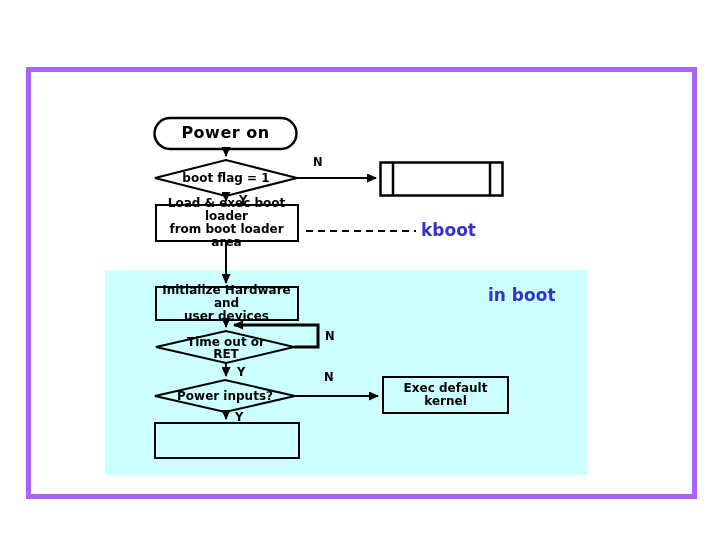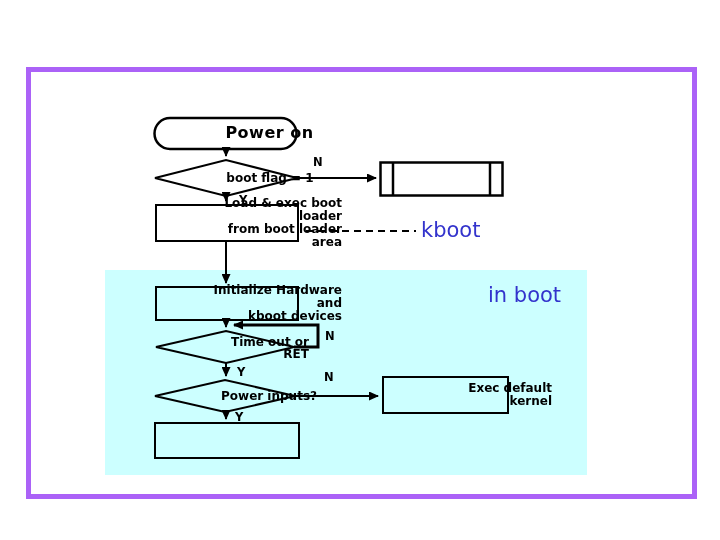--- a/index.html
+++ b/index.html
@@ -12,27 +12,27 @@
     position:absolute;left:26px;top:67px;width:671px;height:432px;
     border:5px solid var(--border,#ab62f7);box-sizing:border-box;background:transparent;
   }
   .kboot-region{
     position:absolute;left:105px;top:270px;width:482px;height:205px;
     background:var(--region,#ccffff);
   }
   svg.wires{position:absolute;left:0;top:0;width:720px;height:540px;}
   .node-label{
     position:absolute;display:flex;align-items:center;justify-content:center;
-    text-align:right;font-weight:bold;white-space:pre-line;line-height:13px;padding-left:44px;
+    text-align:center;font-weight:bold;white-space:pre-line;line-height:13px;
   }
   .small{font-size:12px;}
   .big{font-size:16px;letter-spacing:0.5px;line-height:18px;}
   .mid{font-size:17px;line-height:19px;}
   .tag{position:absolute;font-weight:bold;font-size:11.5px;line-height:12px;}
-  .accent{position:absolute;font-weight:normal;font-size:21px;line-height:19px;color:var(--accent,#3333cc);}
+  .accent{position:absolute;font-weight:bold;font-size:17px;line-height:19px;color:var(--accent,#3333cc);}
 </style>
 </head>
 <body>
 
 <div class="canvas">
 
   <div class="outer-border"></div>
   <div class="kboot-region"></div>
 
   <svg class="wires" viewBox="0 0 720 540">
@@ -66,21 +66,21 @@
     <line x1="226" y1="363" x2="226" y2="376" stroke="#000" stroke-width="2" marker-end="url(#arrow)"></line>
     <line x1="295" y1="396" x2="378" y2="396" stroke="#000" stroke-width="2" marker-end="url(#arrow)"></line>
     <line x1="226" y1="412" x2="226" y2="419" stroke="#000" stroke-width="2" marker-end="url(#arrow)"></line>
   </svg>
 
   <div class="node-label big" style="left:154px;top:117px;width:143px;height:32px;">Power on</div>
   <div class="node-label small" style="left:157px;top:162px;width:138px;height:32px;">boot flag = 1</div>
   <div class="node-label small" style="left:155px;top:205px;width:143px;height:36px;">Load &amp; exec boot loader
 from boot loader area</div>
   <div class="node-label small" style="left:155px;top:287px;width:143px;height:33px;">Initialize Hardware and
-kboot devices</div>
+user devices</div>
   <div class="node-label small" style="left:157px;top:331px;width:138px;height:33px;line-height:12px;">Time out or
 RET</div>
   <div class="node-label small" style="left:157px;top:380px;width:136px;height:32px;">Power inputs?</div>
   <div class="node-label small" style="left:383px;top:377px;width:125px;height:36px;border-radius:12px;">Exec default kernel</div>
 
   <div class="accent" style="left:421px;top:221px;">kboot</div>
   <div class="accent" style="left:488px;top:286px;">in boot</div>
 
   <div class="tag" style="left:313px;top:156px;">N</div>
   <div class="tag" style="left:239px;top:194px;">Y</div>

